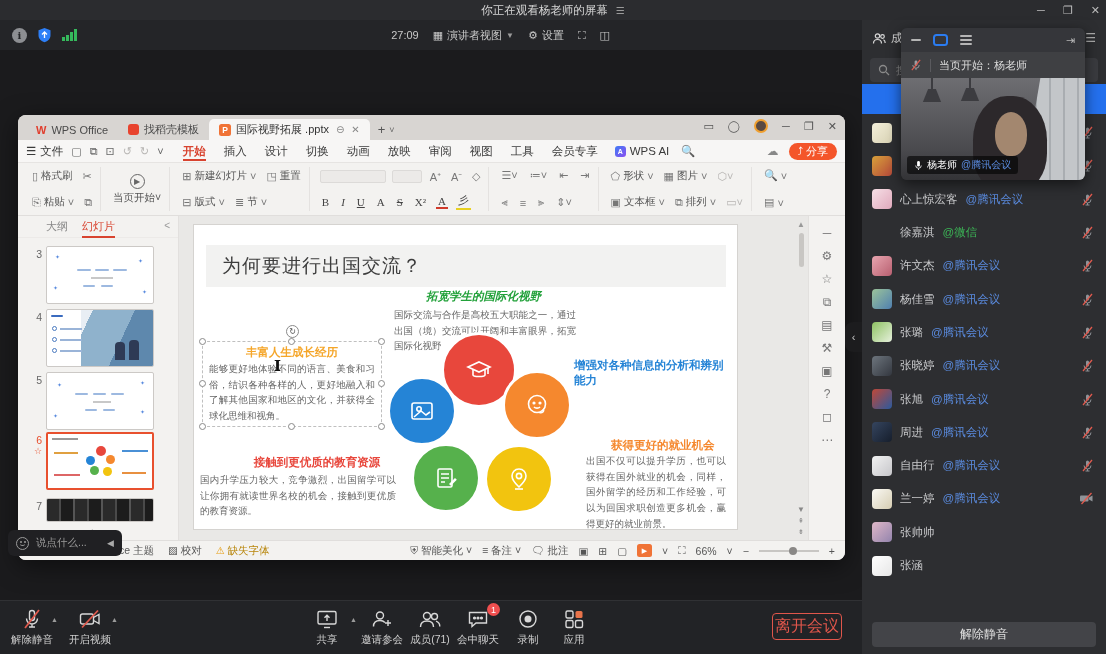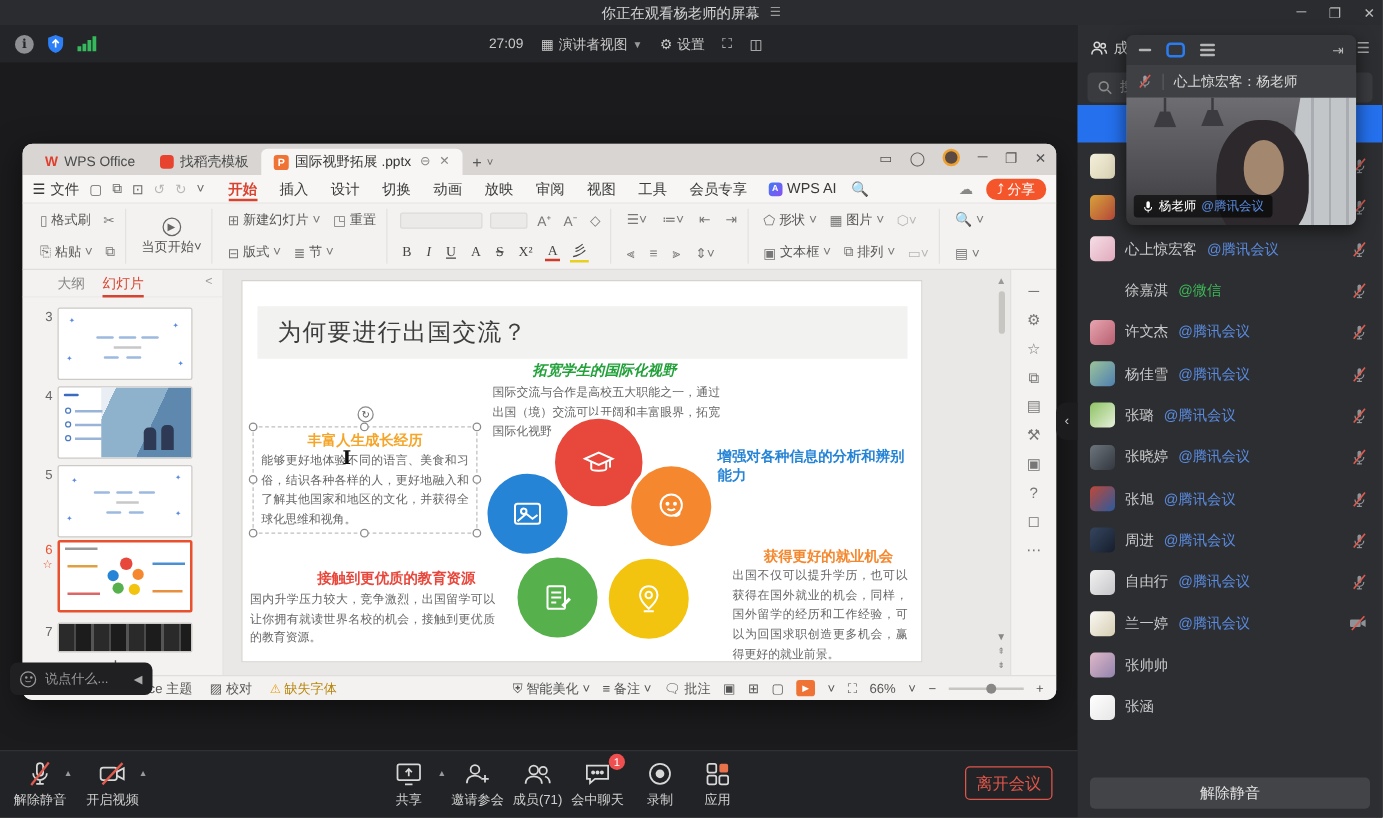--- a/index.html
+++ b/index.html
@@ -127,21 +127,21 @@
   .bubble .emoji::after { content:""; position:absolute; left:3px; bottom:2.5px; width:5px; height:2.5px; border-bottom:1.2px solid #9a9a9a; border-radius:0 0 4px 4px; }
   .bubble .collapse { margin-left:auto; color:#aaa; font-size:9px; }
 
   
   .bottombar { position:absolute; left:0; top:600px; width:862px; height:54px; background:#222326; border-top:1px solid #303134; }
   .bb-btn { position:absolute; display:flex; flex-direction:column; align-items:center; gap:3px; color:#cfcfcf; font-size:10.5px; width:64px; }
   .bb-caret { position:absolute; font-size:7px; color:#9a9a9a; }
   .badge { position:absolute; top:-5px; right:10px; min-width:13px; height:13px; border-radius:7px; background:#f04f4f; color:#fff;
     font-size:9px; display:flex; align-items:center; justify-content:center; padding:0 3px; }
   .leave-btn { position:absolute; left:772px; top:12px; width:70px; height:27px; background:none; border:1px solid #e0564b; border-radius:4px;
-    color:#e0564b; font-size:13px; }
+    color:#e0564b; font-size:16px; }
 
   
   .panel { position:absolute; left:862px; top:20px; width:244px; height:634px; background:#2d2e31; z-index:2; }
   .panel-head { height:36px; display:flex; align-items:center; color:#d8d8d8; font-size:12px; padding:0 10px; gap:5px; }
   .panel-head .more { margin-left:auto; color:#aaa; font-size:12px; }
   .search { position:absolute; left:8px; top:38px; width:228px; height:24px; background:#3a3b3f; border-radius:4px; display:flex; align-items:center; padding:0 8px; gap:6px; }
   .search input { background:none; border:none; outline:none; color:#bbb; font-size:11px; width:150px; }
   .search input::placeholder { color:#8a8a8a; }
   .mlist { position:absolute; left:0; top:64px; width:244px; }
   .mrow { height:33.3px; display:flex; align-items:center; padding:0 12px 0 10px; gap:8px; }
@@ -939,21 +939,21 @@
         </span>
       <span class="fw-pop">⇥</span>
     </div>
     <div class="fw-speak">
       <svg width="12" height="12" viewBox="0 0 13 13">
         <rect x="5" y="1.5" width="3" height="6" rx="1.5" fill="#9a9ea3"></rect>
         <path d="M3 6.5 a3.5 3.5 0 0 0 7 0 M6.5 10 V12" fill="none" stroke="#9a9ea3" stroke-width="1"></path>
         <line x1="11" y1="1" x2="2" y2="12" stroke="#e05a4e" stroke-width="1.3"></line>
       </svg>
       <span class="fw-divider"></span>
-      <span>心上惊宏客：杨老师</span>
+      <span>当页开始：杨老师</span>
     </div>
     <div class="fw-video">
       <div class="v-window"></div>
       <span class="v-cord" style="left:30px;top:0;"></span>
         <span class="v-lamp" style="left:18px;top:11px;"></span>
       <span class="v-cord" style="left:68px;top:0;"></span>
         <span class="v-lamp" style="left:56px;top:10px;"></span>
       <div class="v-hair"></div>
       <div class="v-face"></div>
       <div class="v-badge">

